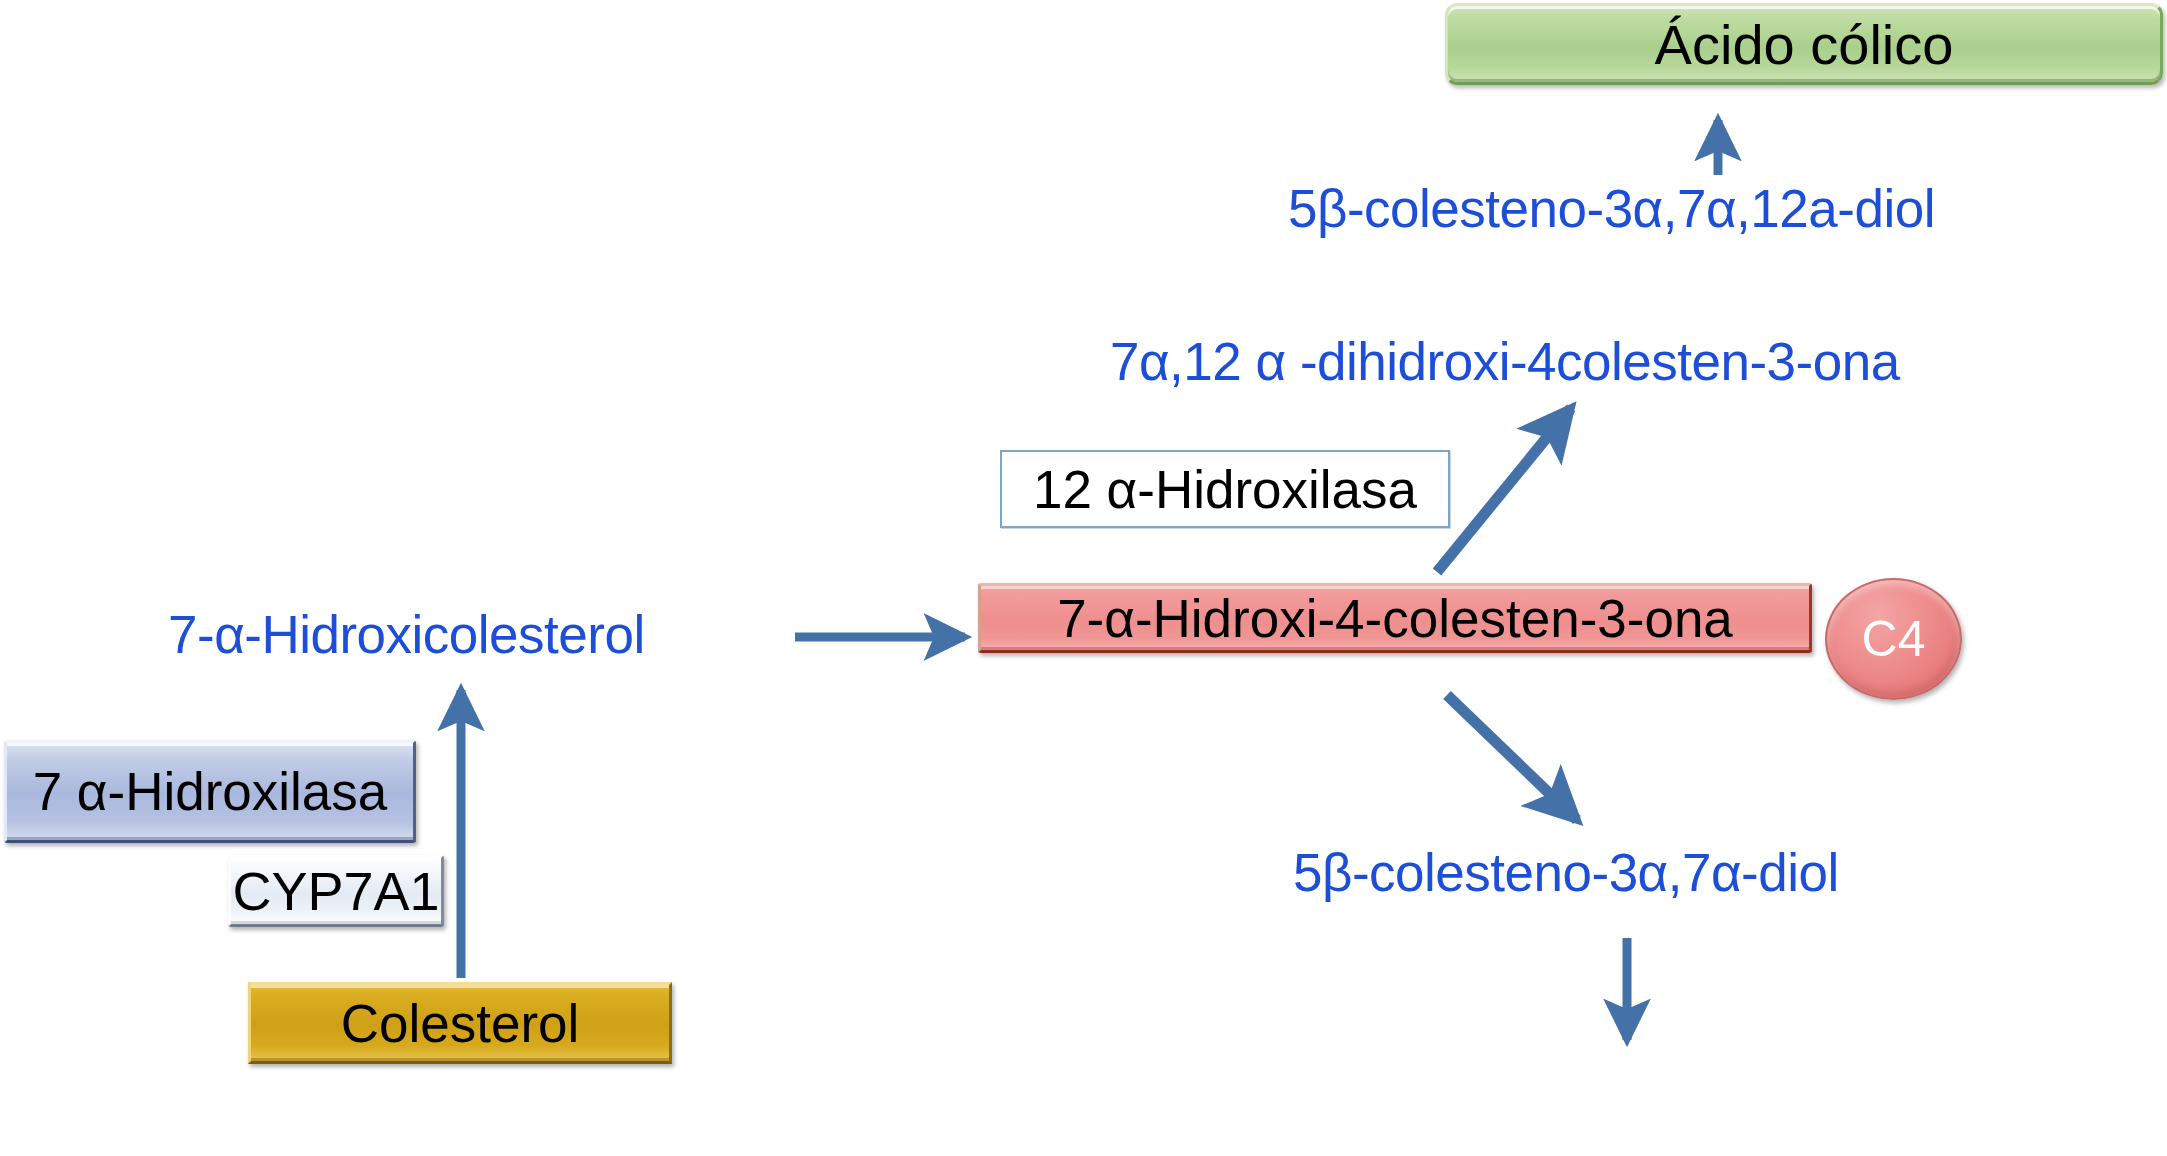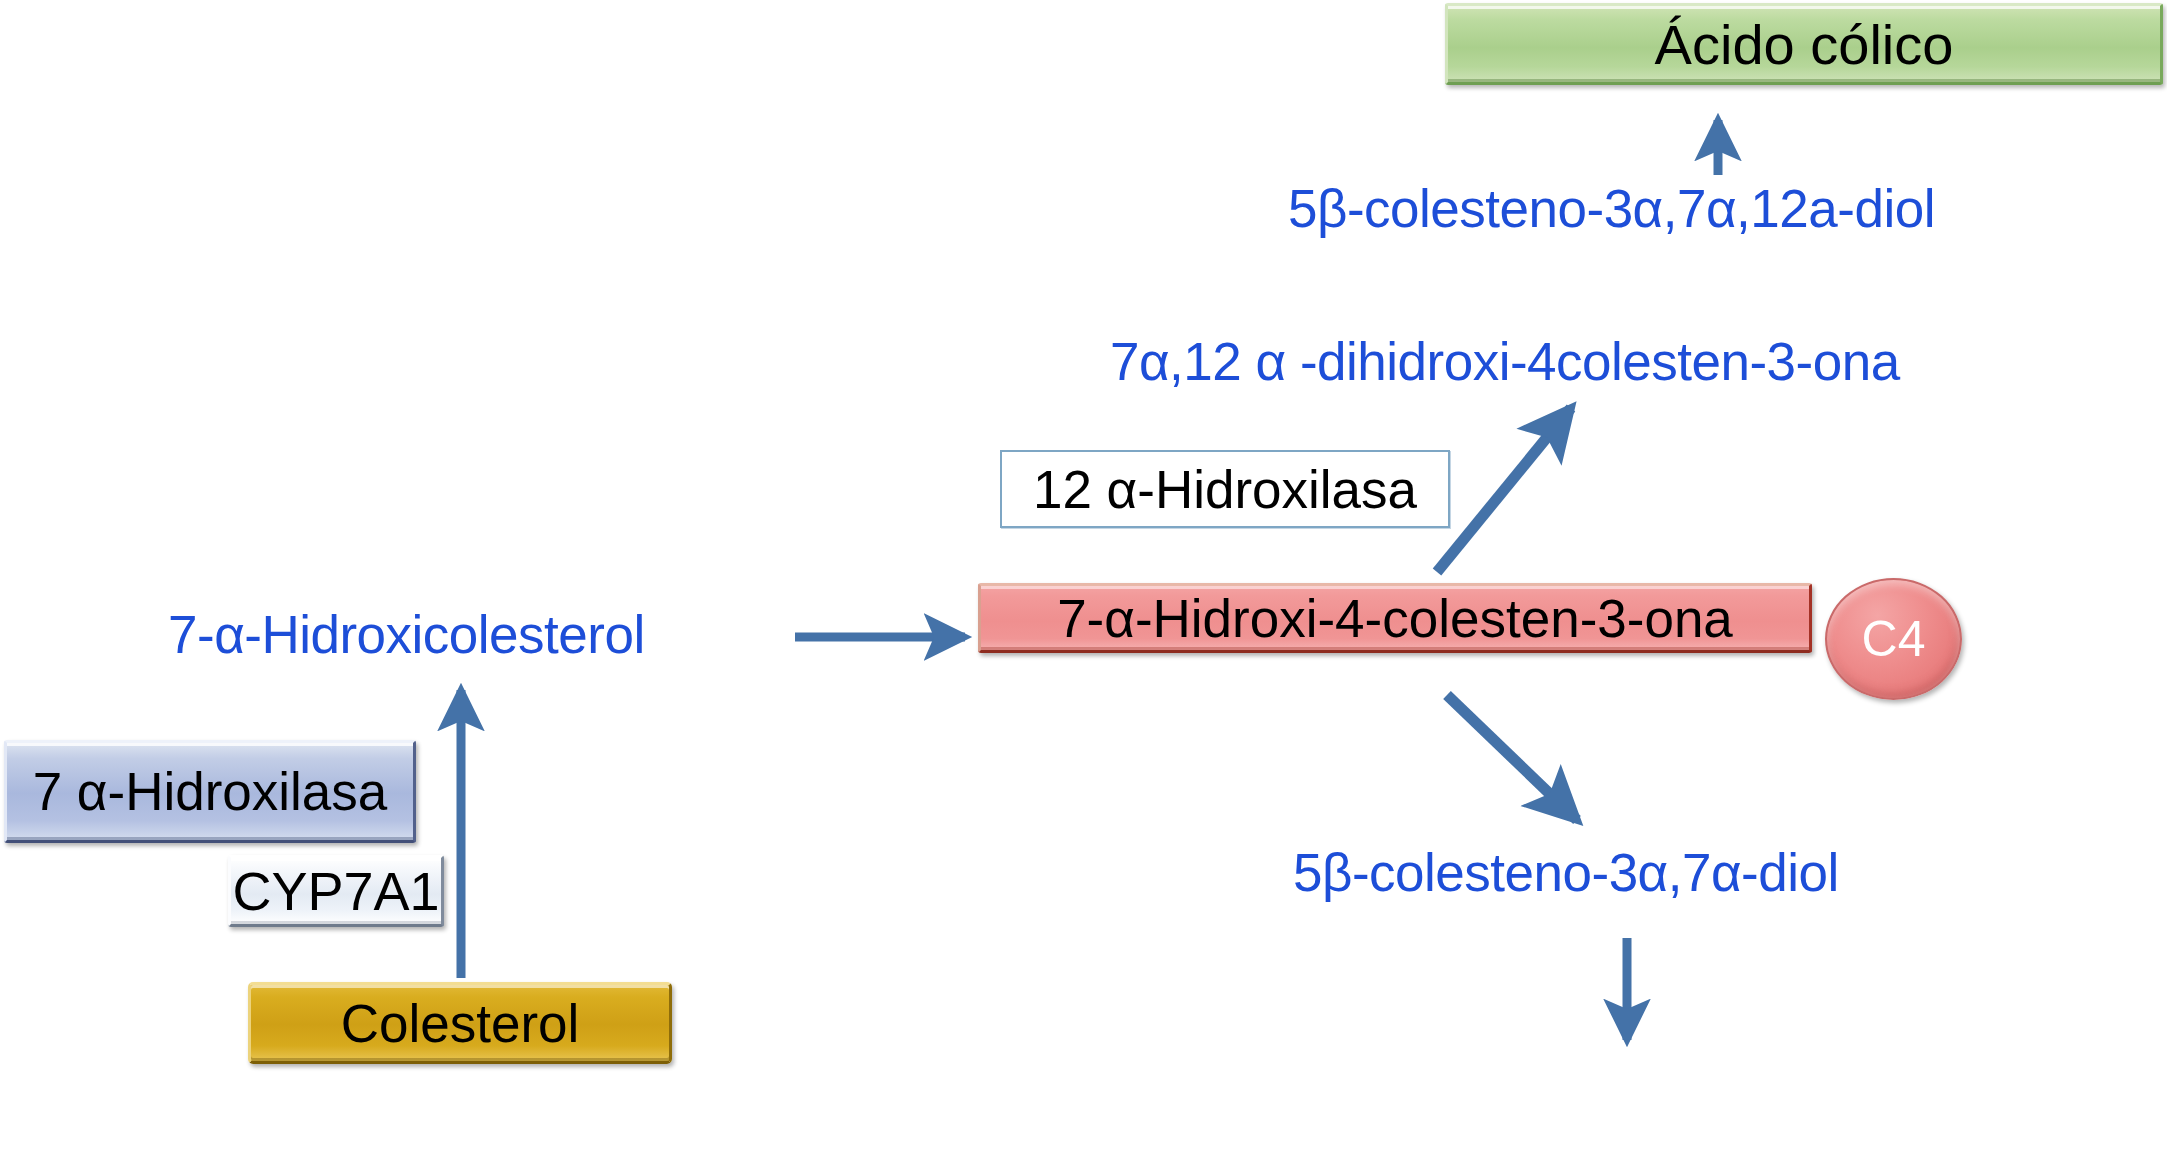--- a/index.html
+++ b/index.html
@@ -40,21 +40,21 @@
 
   
   .box-green {
     background: linear-gradient(to bottom,
                 #cfe3b4 0%, #bcdba0 18%, #aacf8c 55%, #b6d79a 80%, #cde2b6 100%);
     border: 3px solid #8fbf72;
     border-top-color: #d9e9c6;
     border-left-color: #d2e5bd;
     border-right-color: #79a95c;
     border-bottom-color: #6f9f53;
-    border-radius: 3px;
+    border-radius: 12px;
     box-shadow: inset 0 3px 0 rgba(255,255,255,0.75),
                 inset 0 -3px 0 rgba(90,130,65,0.45),
                 2px 3px 4px rgba(0,0,0,0.28);
     font-size: 56px;
   }
 
   
   .box-red {
     background: linear-gradient(to bottom,
                 #f4a3a3 0%, #f29a9a 15%, #ef8f8f 55%, #f09595 82%, #f6b0b0 100%);
@@ -104,21 +104,21 @@
 
   
   .box-gold {
     background: linear-gradient(to bottom,
                 #e2b936 0%, #d9ad1f 16%, #cfa016 52%, #d7aa1d 80%, #e8c451 100%);
     border: 3px solid #a8810f;
     border-top-color: #f3dd92;
     border-left-color: #ecd37c;
     border-right-color: #8f6d09;
     border-bottom-color: #7d5f06;
-    border-radius: 5px;
+    border-radius: 0;
     box-shadow: inset 0 3px 0 rgba(255,255,255,0.55),
                 inset 0 -3px 0 rgba(110,85,10,0.40),
                 2px 3px 4px rgba(0,0,0,0.30);
     font-size: 53px;
   }
 
   
   .box-outline {
     background: #ffffff;
     border: 2px solid #7ea6c4;

